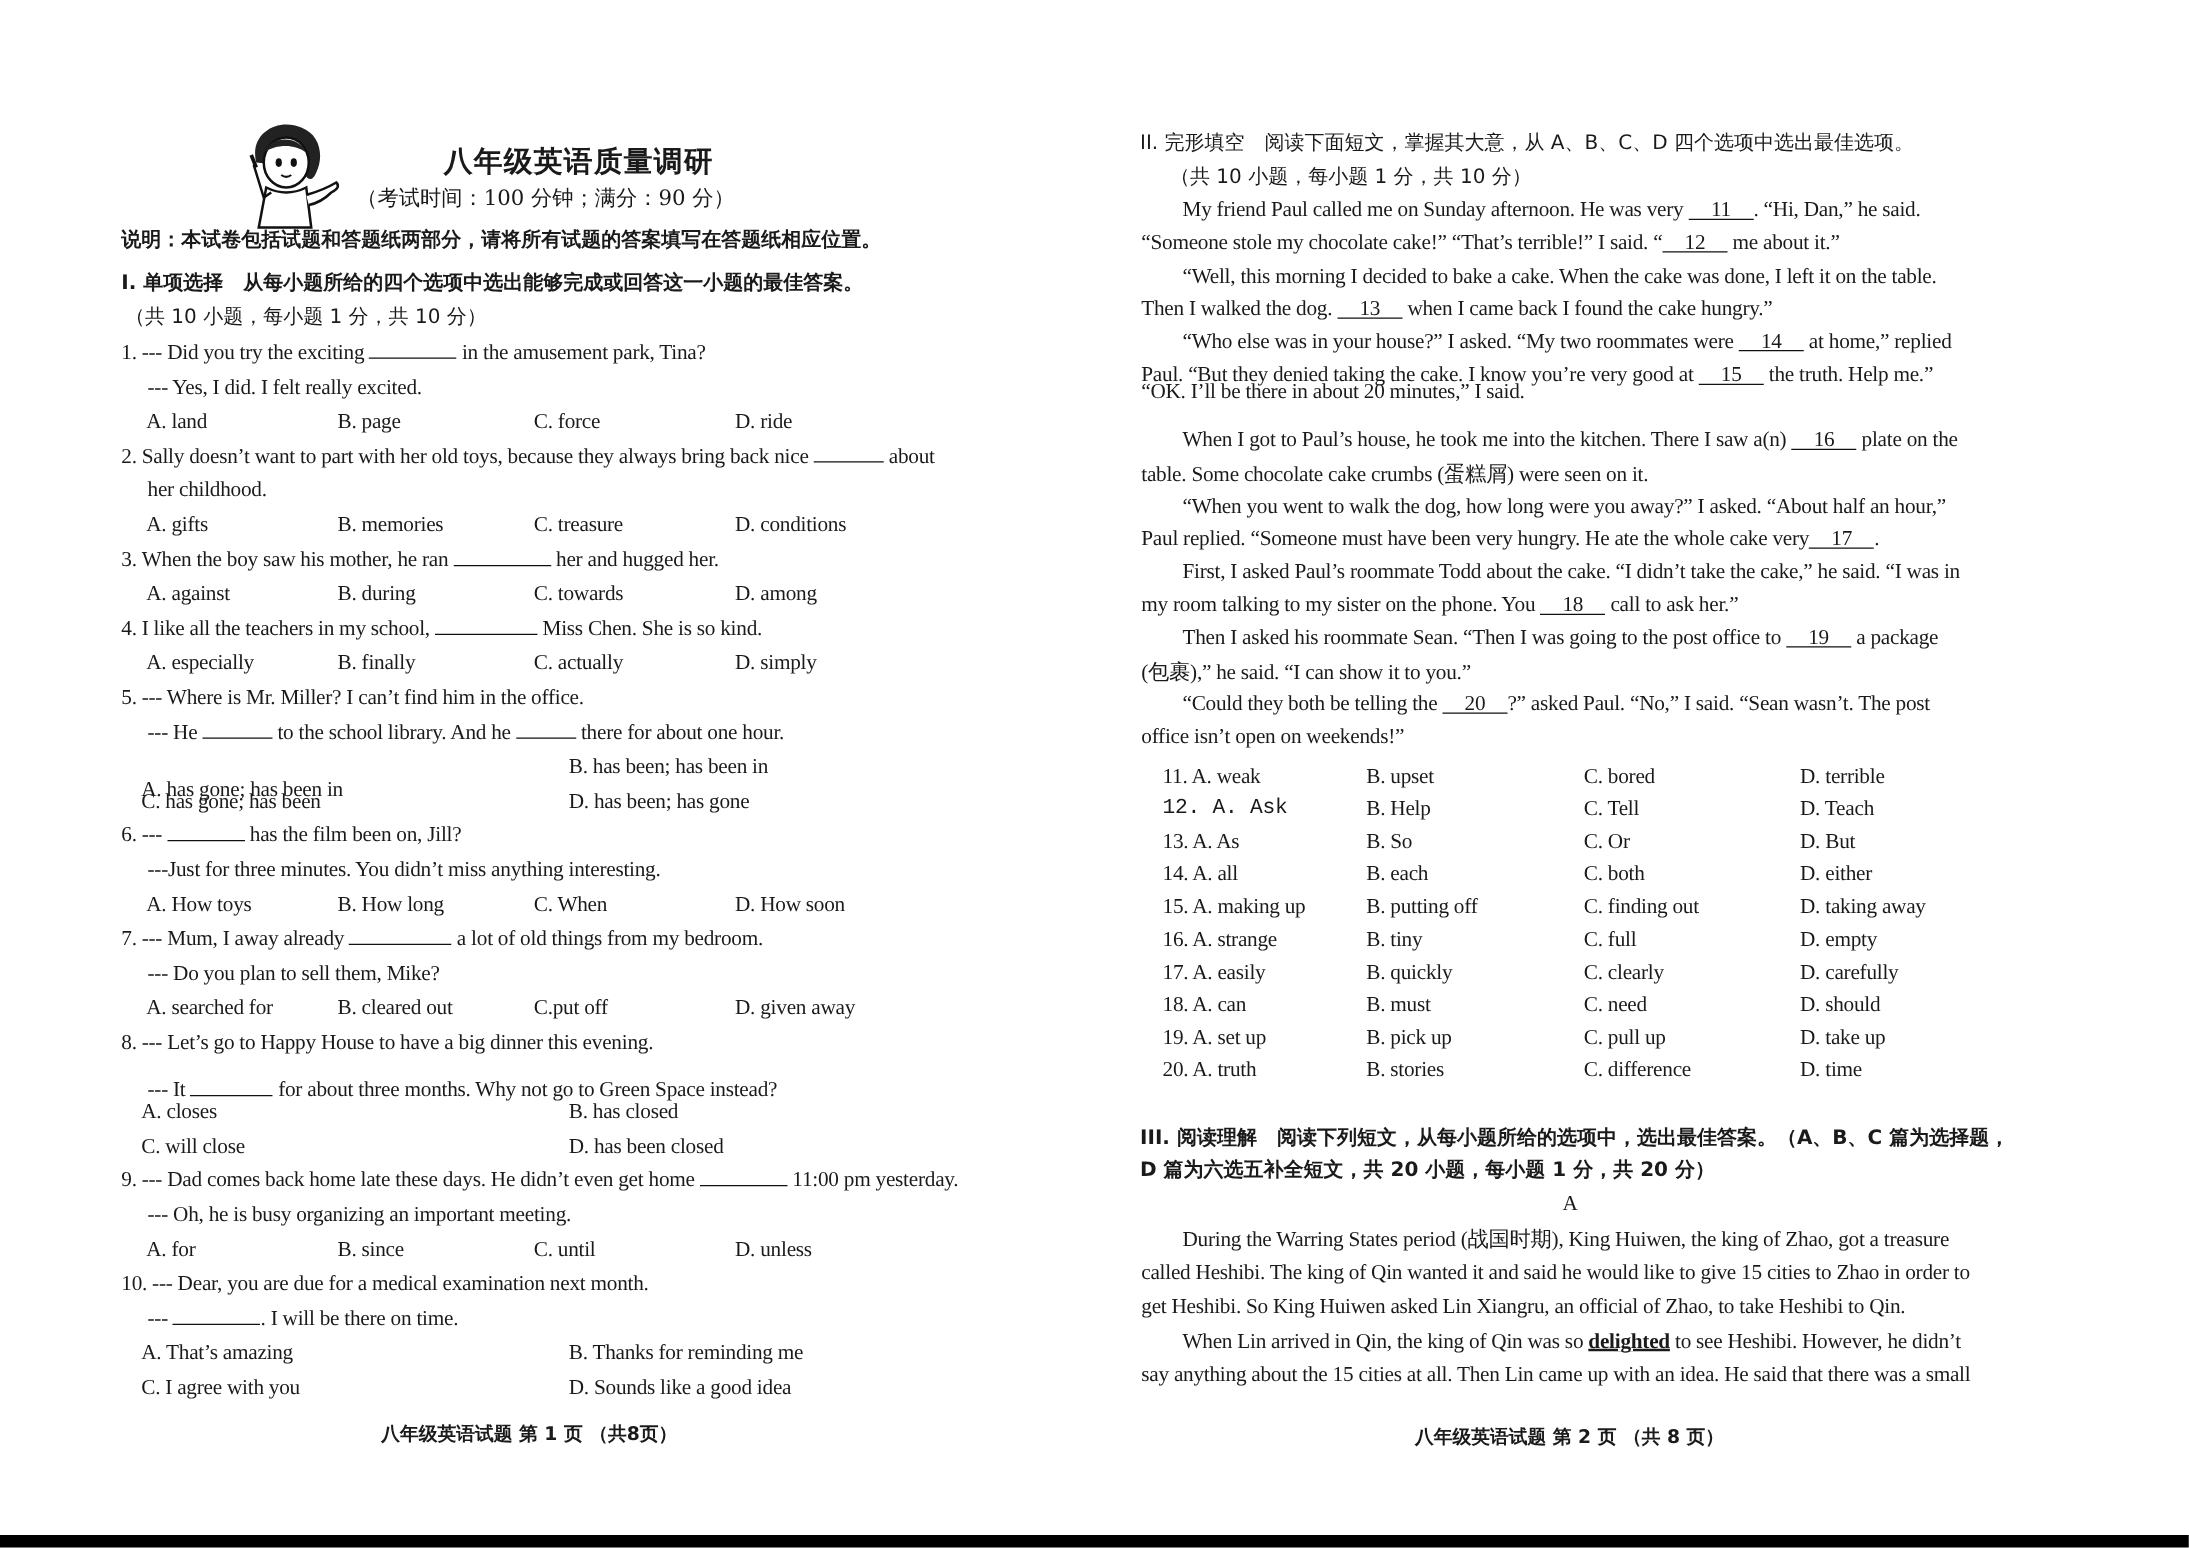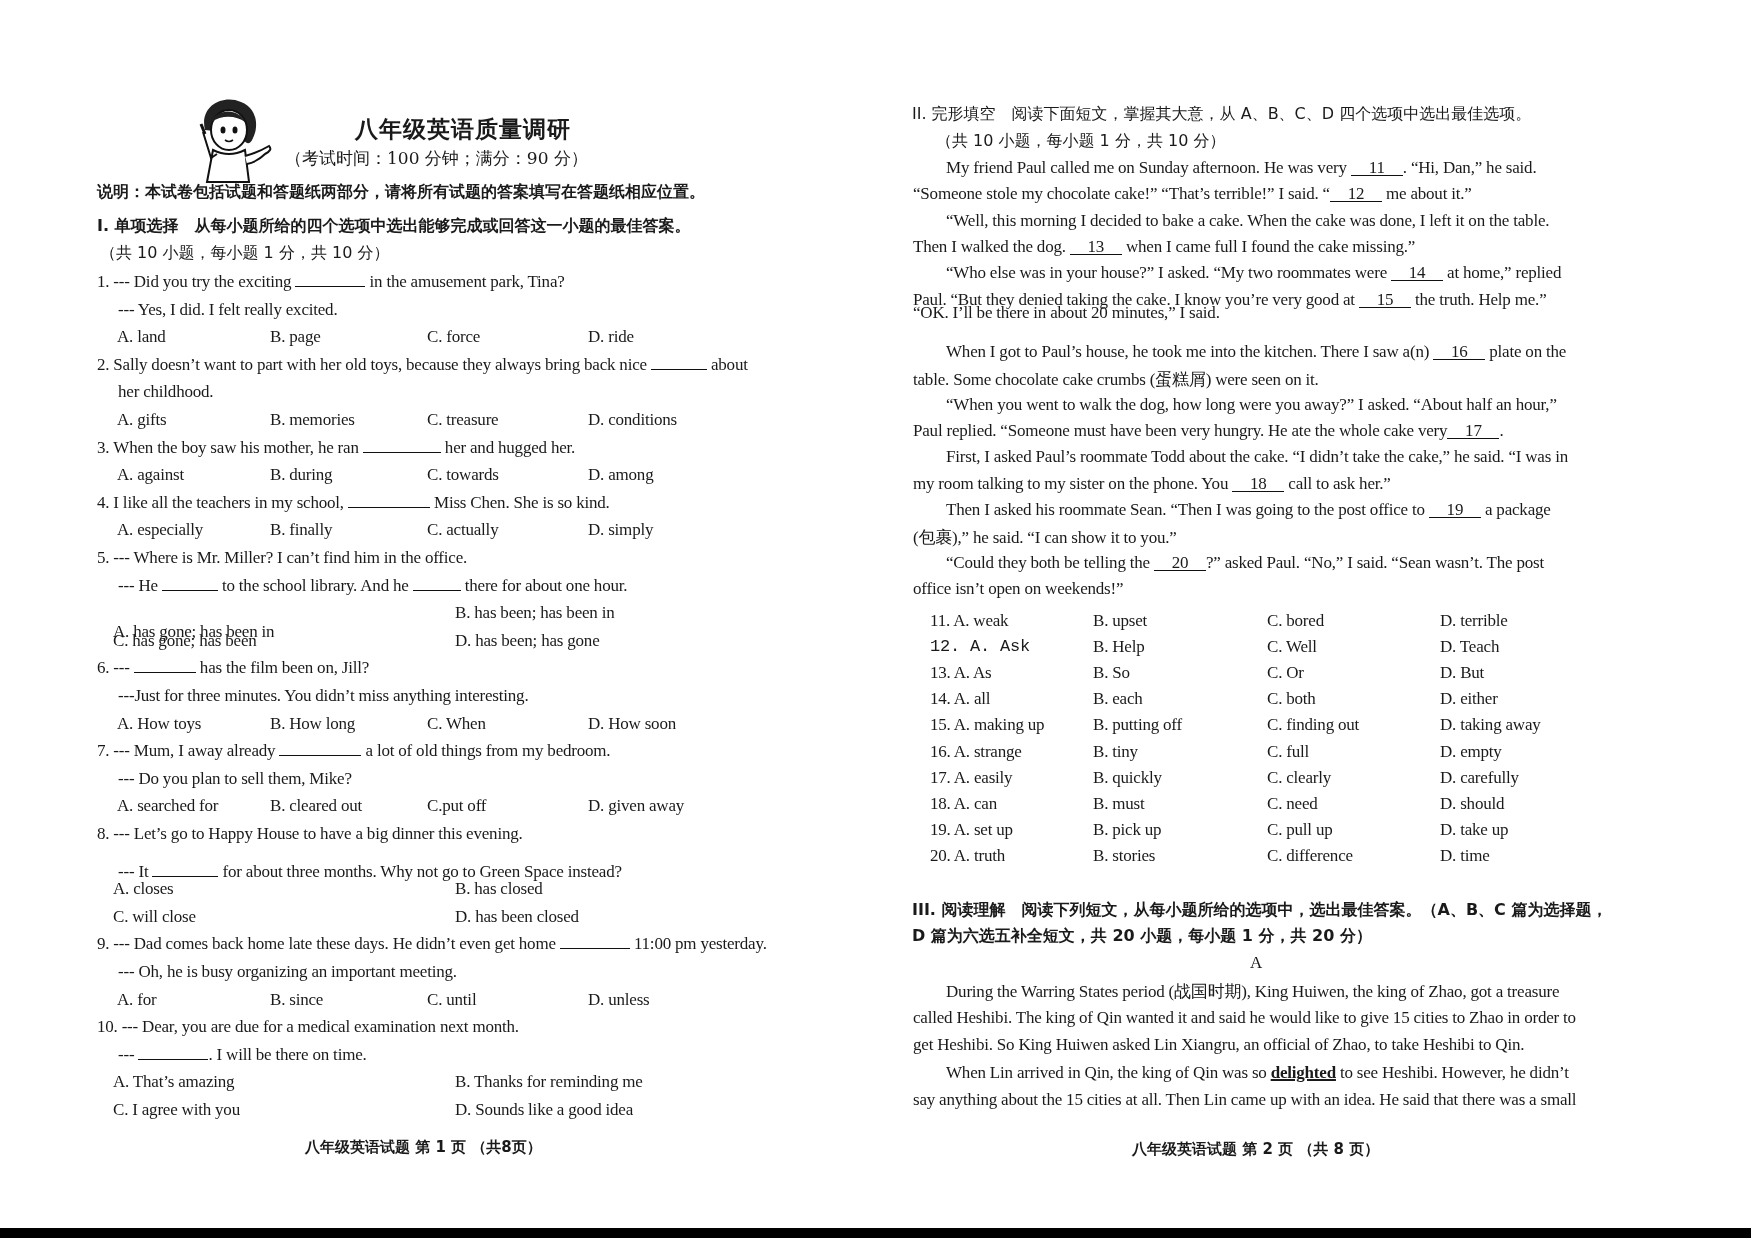--- a/index.html
+++ b/index.html
@@ -108,21 +108,21 @@
 </div>
 
 <div>
   <div class="abs cn" style="left:912px;top:104px;">II.  完形填空　阅读下面短文，掌握其大意，从 A、B、C、D 四个选项中选出最佳选项。</div>
   <div class="abs cn" style="left:936px;top:131px;">（共 10 小题，每小题 1 分，共 10 分）</div>
 
   <div id="p2-cloze">
       <div class="abs en" style="left:946px;top:158px;width:726px;white-space:nowrap;"><span>My friend Paul called me on Sunday afternoon. He was very </span><span class="blank" style="width:52px;border-bottom:1.5px solid #111;">11</span><span>. “Hi, Dan,” he said.</span></div>
       <div class="abs en" style="left:913px;top:184.3px;width:759px;white-space:nowrap;"><span>“Someone stole my chocolate cake!” “That’s terrible!” I said. “</span><span class="blank" style="width:52px;border-bottom:1.5px solid #111;">12</span><span> me about it.”</span></div>
       <div class="abs en" style="left:946px;top:210.60000000000002px;width:726px;white-space:nowrap;"><span>“Well, this morning I decided to bake a cake. When the cake was done, I left it on the table.</span></div>
-      <div class="abs en" style="left:913px;top:236.90000000000003px;width:759px;white-space:nowrap;"><span>Then I walked the dog. </span><span class="blank" style="width:52px;border-bottom:1.5px solid #111;">13</span><span> when I came full I found the cake missing.”</span></div>
+      <div class="abs en" style="left:913px;top:236.90000000000003px;width:759px;white-space:nowrap;"><span>Then I walked the dog. </span><span class="blank" style="width:52px;border-bottom:1.5px solid #111;">13</span><span> when I came back I found the cake hungry.”</span></div>
       <div class="abs en" style="left:946px;top:263.20000000000005px;width:726px;white-space:nowrap;"><span>“Who else was in your house?” I asked. “My two roommates were </span><span class="blank" style="width:52px;border-bottom:1.5px solid #111;">14</span><span> at home,” replied</span></div>
       <div class="abs en" style="left:913px;top:289.50000000000006px;width:759px;white-space:nowrap;"><span>Paul. “But they denied taking the cake. I know you’re very good at </span><span class="blank" style="width:52px;border-bottom:1.5px solid #111;">15</span><span> the truth. Help me.”</span></div>
       <div class="abs en" style="left:913px;top:303px;width:759px;white-space:nowrap;"><span>“OK. I’ll be there in about 20 minutes,” I said.</span></div>
       <div class="abs en" style="left:946px;top:342.1000000000001px;width:726px;white-space:nowrap;"><span>When I got to Paul’s house, he took me into the kitchen. There I saw a(n) </span><span class="blank" style="width:52px;border-bottom:1.5px solid #111;">16</span><span> plate on the</span></div>
       <div class="abs en" style="left:913px;top:368.4000000000001px;width:759px;white-space:nowrap;"><span>table. Some chocolate cake crumbs (蛋糕屑) were seen on it.</span></div>
       <div class="abs en" style="left:946px;top:394.7000000000001px;width:726px;white-space:nowrap;"><span>“When you went to walk the dog, how long were you away?” I asked. “About half an hour,”</span></div>
       <div class="abs en" style="left:913px;top:421.0000000000001px;width:759px;white-space:nowrap;"><span>Paul replied. “Someone must have been very hungry. He ate the whole cake very</span><span class="blank" style="width:52px;border-bottom:1.5px solid #111;">17</span><span>.</span></div>
       <div class="abs en" style="left:946px;top:447.3000000000001px;width:726px;white-space:nowrap;"><span>First, I asked Paul’s roommate Todd about the cake. “I didn’t take the cake,” he said. “I was in</span></div>
       <div class="abs en" style="left:913px;top:473.60000000000014px;width:759px;white-space:nowrap;"><span>my room talking to my sister on the phone. You </span><span class="blank" style="width:52px;border-bottom:1.5px solid #111;">18</span><span> call to ask her.”</span></div>
       <div class="abs en" style="left:946px;top:499.90000000000015px;width:726px;white-space:nowrap;"><span>Then I asked his roommate Sean. “Then I was going to the post office to </span><span class="blank" style="width:52px;border-bottom:1.5px solid #111;">19</span><span> a package</span></div>
@@ -130,21 +130,21 @@
       <div class="abs en" style="left:946px;top:552.5000000000001px;width:726px;white-space:nowrap;"><span>“Could they both be telling the </span><span class="blank" style="width:52px;border-bottom:1.5px solid #111;">20</span><span>?” asked Paul. “No,” I said. “Sean wasn’t. The post</span></div>
       <div class="abs en" style="left:913px;top:578.8000000000001px;width:759px;white-space:nowrap;"><span>office isn’t open on weekends!”</span></div>
     </div>
   <div id="p2-options">
       <div class="abs en" style="left:930px;top:611px;">11. A. weak</div>
       <div class="abs en" style="left:1093px;top:611px;">B. upset</div>
       <div class="abs en" style="left:1267px;top:611px;">C. bored</div>
       <div class="abs en" style="left:1440px;top:611px;">D. terrible</div>
       <div class="abs en" style="left:930px;top:637.1px;font-family:Liberation Mono, monospace;">12. A. Ask</div>
       <div class="abs en" style="left:1093px;top:637.1px;">B. Help</div>
-      <div class="abs en" style="left:1267px;top:637.1px;">C. Well</div>
+      <div class="abs en" style="left:1267px;top:637.1px;">C. Tell</div>
       <div class="abs en" style="left:1440px;top:637.1px;">D. Teach</div>
       <div class="abs en" style="left:930px;top:663.2px;">13. A. As</div>
       <div class="abs en" style="left:1093px;top:663.2px;">B. So</div>
       <div class="abs en" style="left:1267px;top:663.2px;">C. Or</div>
       <div class="abs en" style="left:1440px;top:663.2px;">D. But</div>
       <div class="abs en" style="left:930px;top:689.3000000000001px;">14. A. all</div>
       <div class="abs en" style="left:1093px;top:689.3000000000001px;">B. each</div>
       <div class="abs en" style="left:1267px;top:689.3000000000001px;">C. both</div>
       <div class="abs en" style="left:1440px;top:689.3000000000001px;">D. either</div>
       <div class="abs en" style="left:930px;top:715.4000000000001px;">15. A. making up</div>

